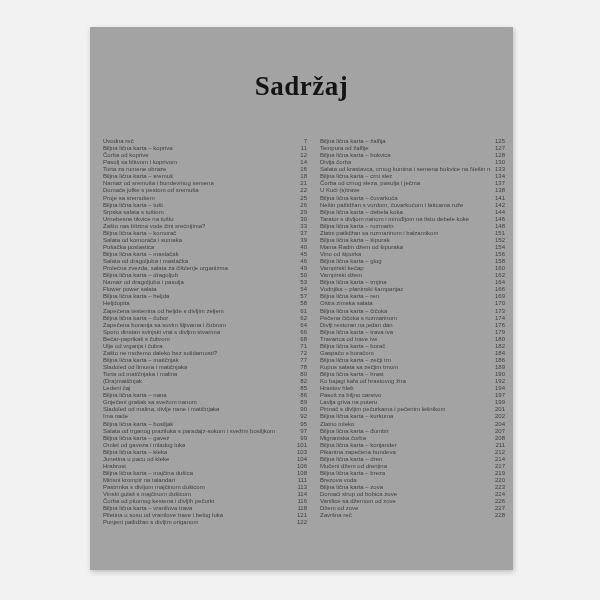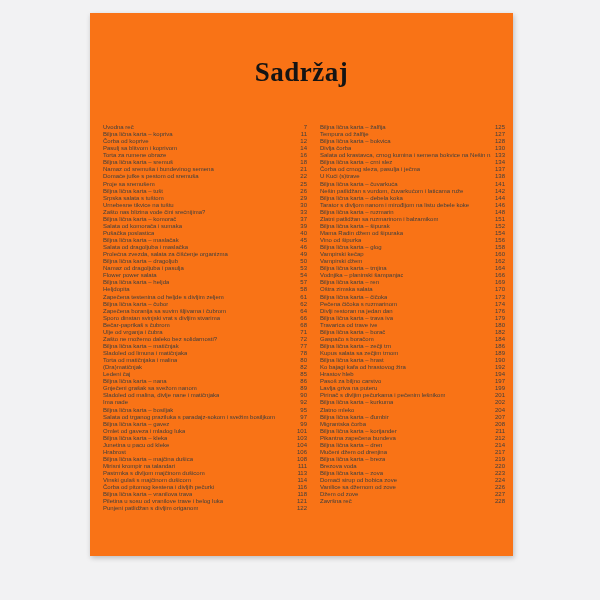--- a/index.html
+++ b/index.html
@@ -3,23 +3,23 @@
 <meta charset="utf-8">
 <style>
   html,body{margin:0;padding:0;}
   body{
     width:600px;height:600px;
     background:#f2f2f3;
     font-family:"Liberation Sans",sans-serif;
     overflow:hidden;position:relative;
   }
   .page{
-    position:absolute;left:90px;top:13px;
+    position:absolute;left:90px;top:27px;
     width:423px;height:543px;
-    background:#f97316;
+    background:#a3a3a3;
     box-shadow:1px 2px 5px rgba(0,0,0,0.22);
   }
   .title{
     margin:0;position:absolute;top:44px;left:0;right:0;
     text-align:center;
     font-family:"Liberation Serif",serif;
     font-weight:700;font-size:27px;color:#141414;
     letter-spacing:0.5px;
   }
   .columns{

